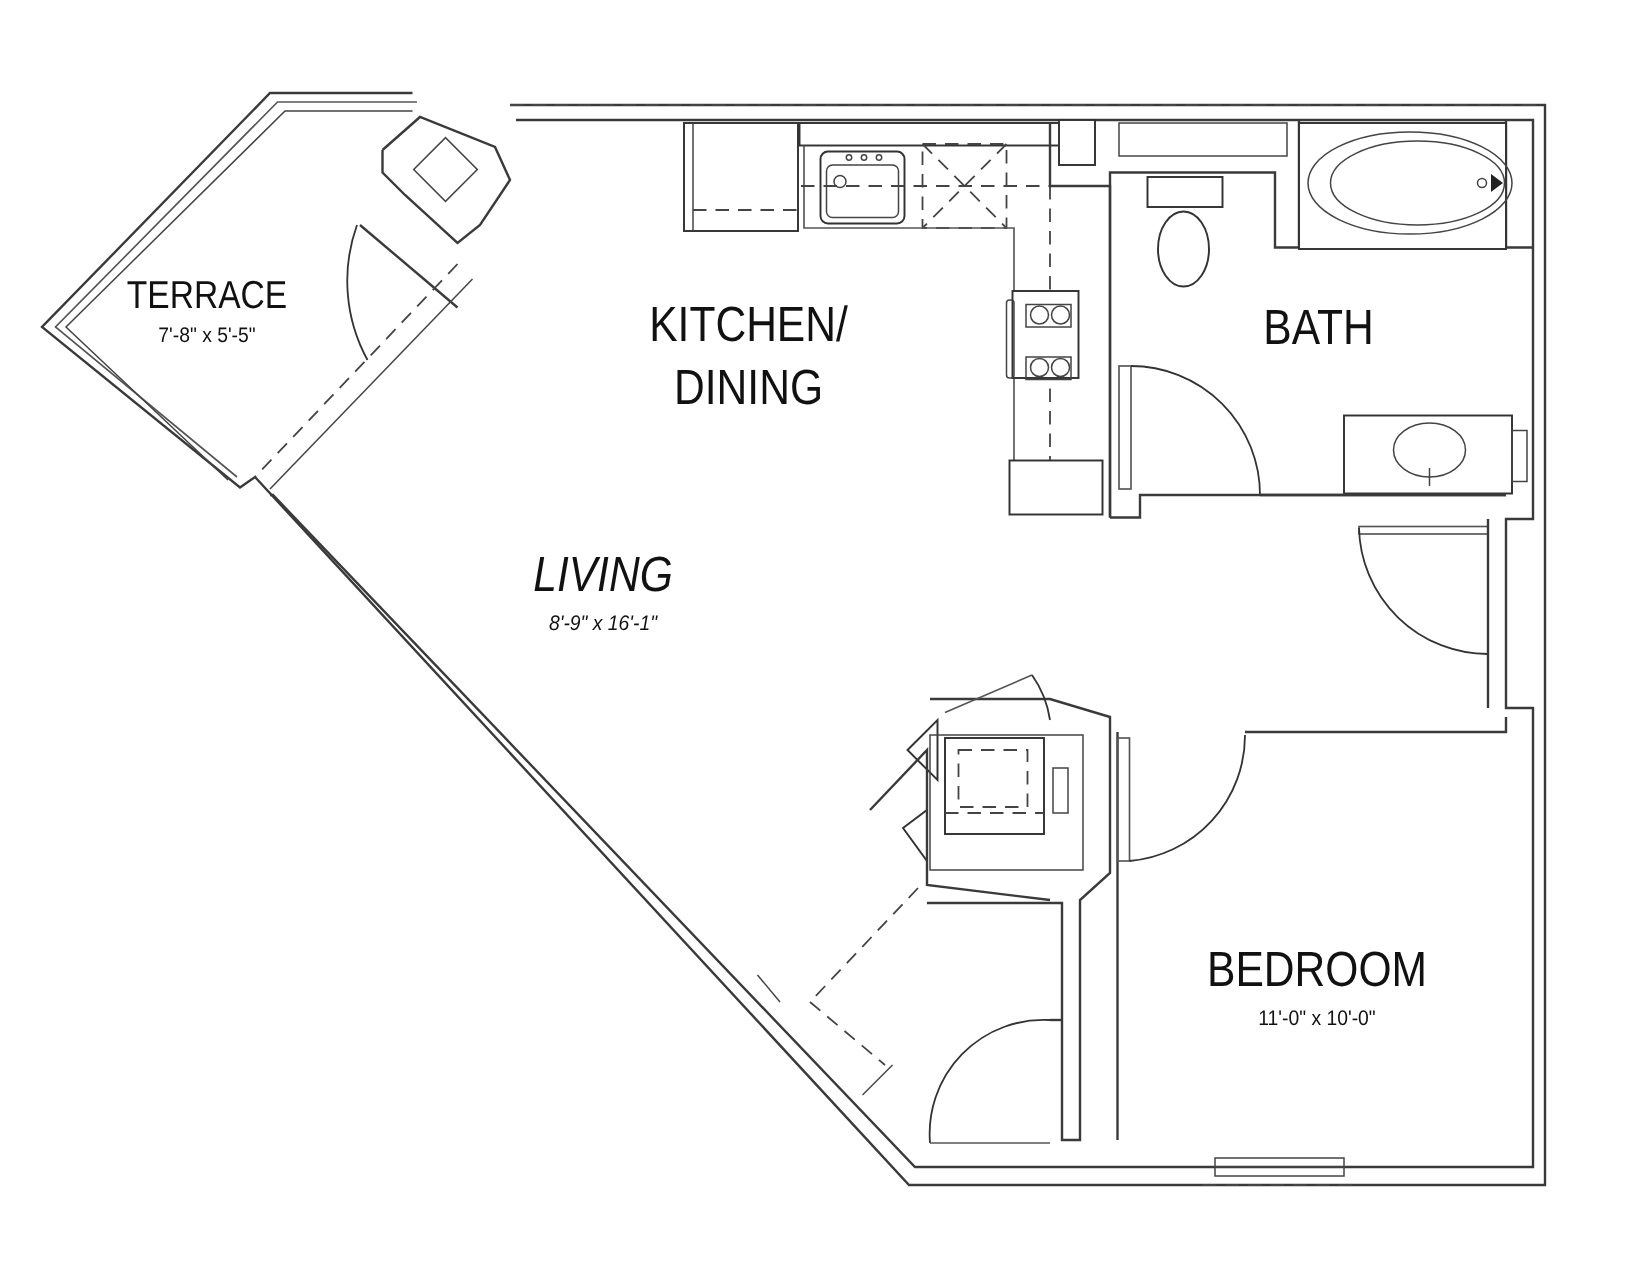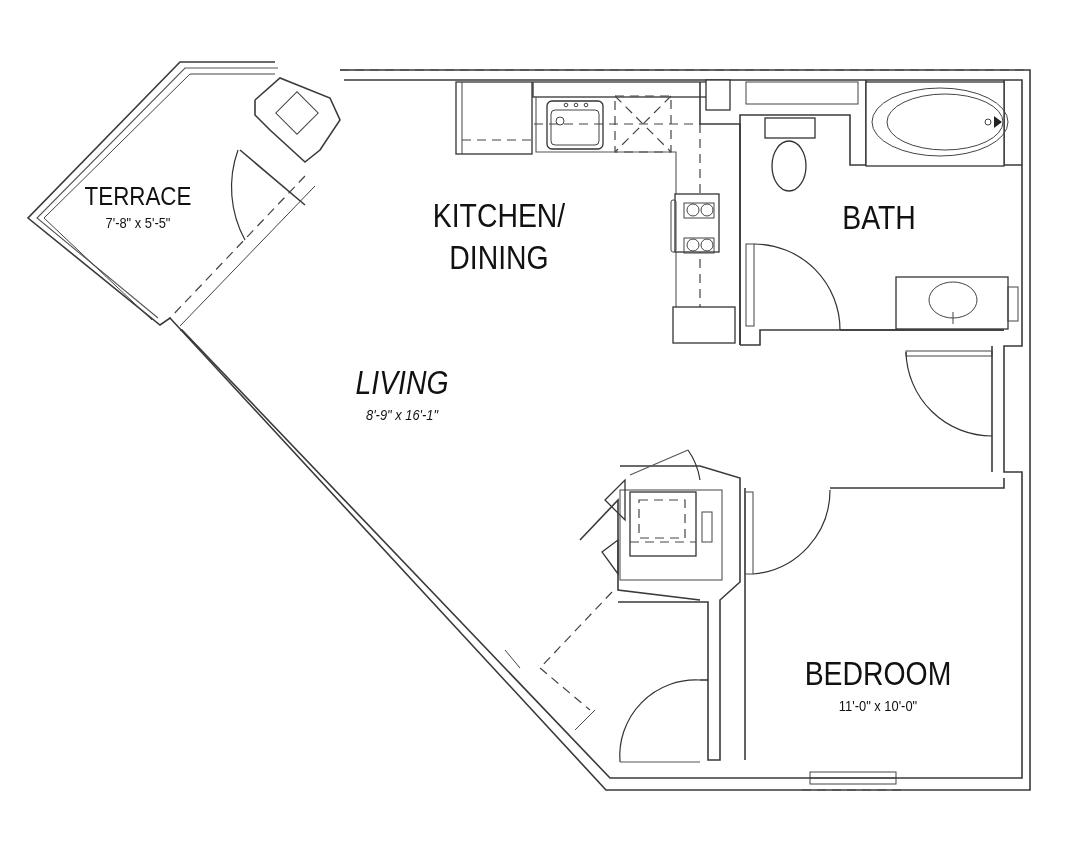--- a/index.html
+++ b/index.html
@@ -137,16 +137,16 @@
 
 <div class="room-label" style="left:879px; top:200px;">
   <span class="room-name">BATH</span>
 </div>
 
 <div class="room-label" style="left:402px; top:365px;font-style:italic;">
   <span class="room-name">LIVING</span>
   <span class="room-dim">8'-9" x 16'-1"</span>
 </div>
 
-<div class="room-label" style="left:878px; top:656px;">
+<div class="room-label" style="left:878px; top:628px;">
   <span class="room-name">BEDROOM</span>
   <span class="room-dim">11'-0" x 10'-0"</span>
 </div>
 
 </body></html>

